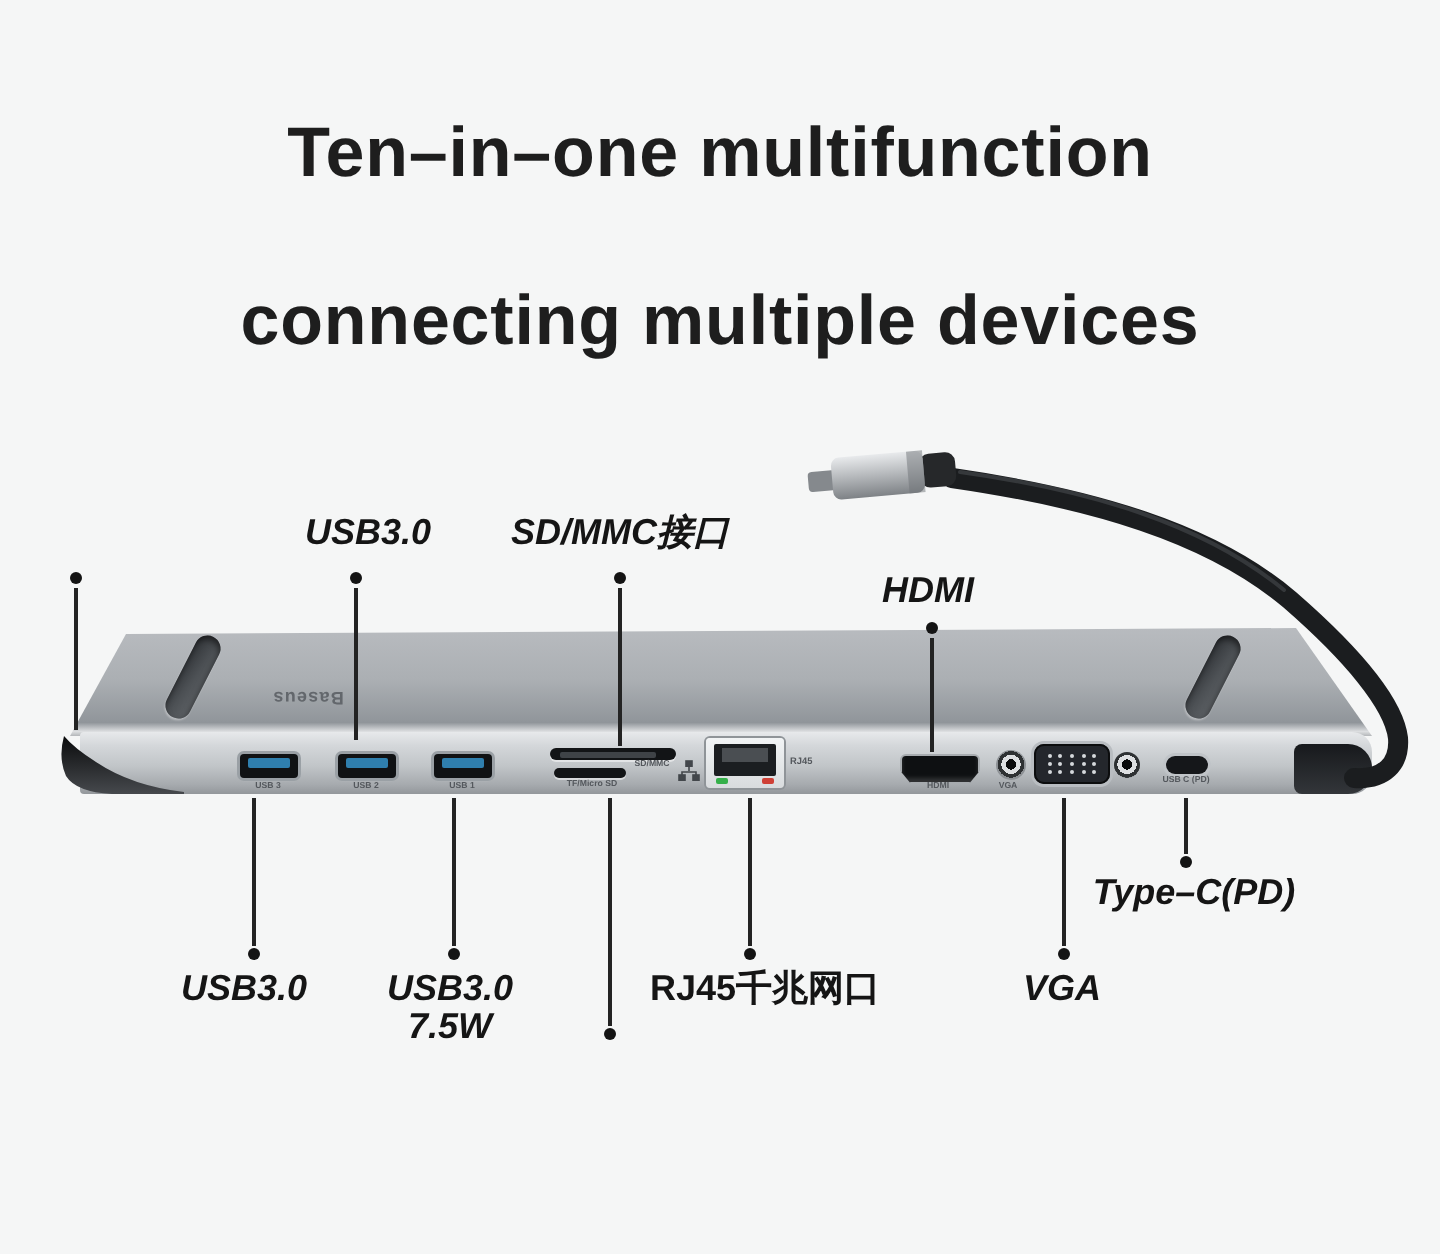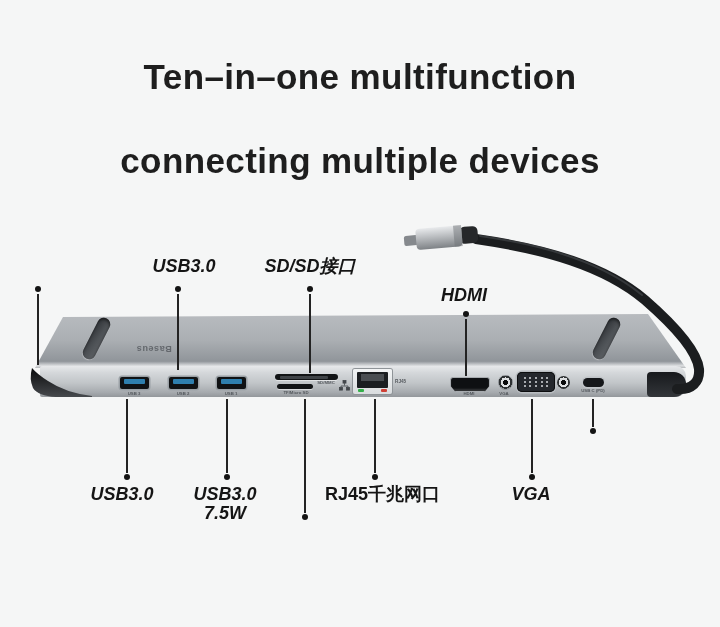--- a/index.html
+++ b/index.html
@@ -215,21 +215,21 @@
     </g>
   </svg>
 
   <div class="cl-dot" style="left:35px;top:286px;"></div>
   <div class="cl-line" style="left:37px;top:294px;height:71px;"></div>
 
   <div class="cl-text cl-center" style="left:184px;top:257px;">USB3.0</div>
   <div class="cl-dot" style="left:175px;top:286px;"></div>
   <div class="cl-line" style="left:177px;top:294px;height:76px;"></div>
 
-  <div class="cl-text cl-center" style="left:310px;top:257px;">SD/SD接口</div>
+  <div class="cl-text cl-center" style="left:310px;top:257px;">SD/MMC接口</div>
   <div class="cl-dot" style="left:307px;top:286px;"></div>
   <div class="cl-line" style="left:309px;top:294px;height:79px;"></div>
 
   <div class="cl-text cl-center" style="left:464px;top:286px;">HDMI</div>
   <div class="cl-dot" style="left:463px;top:311px;"></div>
   <div class="cl-line" style="left:465px;top:319px;height:57px;"></div>
 
   <div class="cl-line" style="left:126px;top:399px;height:74px;"></div>
   <div class="cl-dot" style="left:124px;top:474px;"></div>
   <div class="cl-text cl-center" style="left:122px;top:485px;">USB3.0</div>
@@ -245,14 +245,15 @@
 
   <div class="cl-line" style="left:304px;top:399px;height:114px;"></div>
   <div class="cl-dot" style="left:302px;top:514px;"></div>
 
   <div class="cl-line" style="left:531px;top:399px;height:74px;"></div>
   <div class="cl-dot" style="left:529px;top:474px;"></div>
   <div class="cl-text cl-center" style="left:531px;top:485px;">VGA</div>
 
   <div class="cl-line" style="left:592px;top:399px;height:28px;"></div>
   <div class="cl-dot" style="left:590px;top:428px;"></div>
+  <div class="cl-text cl-center" style="left:597px;top:437px;">Type–C(PD)</div>
 
 </div>
 
 </body></html>

